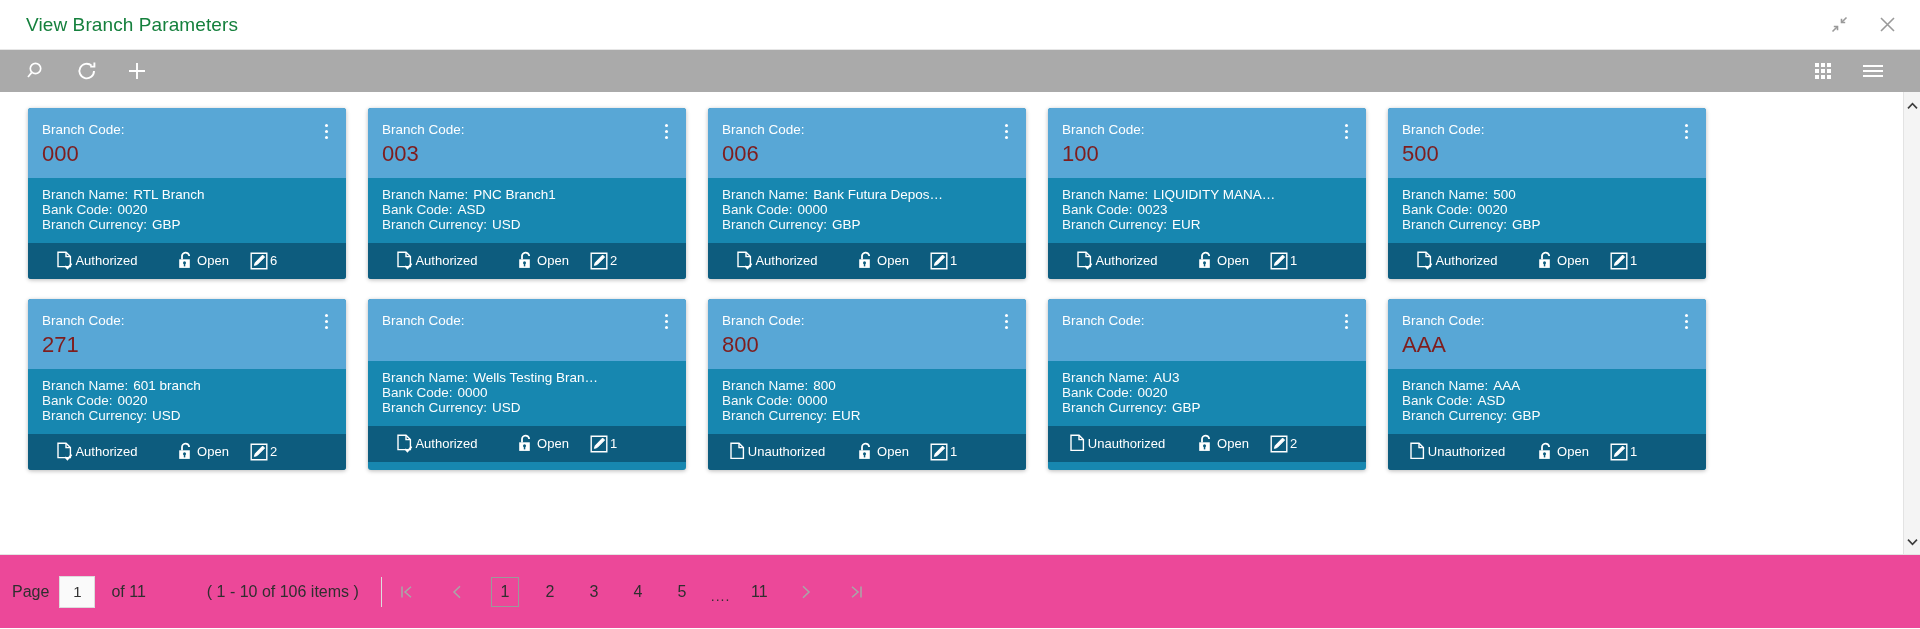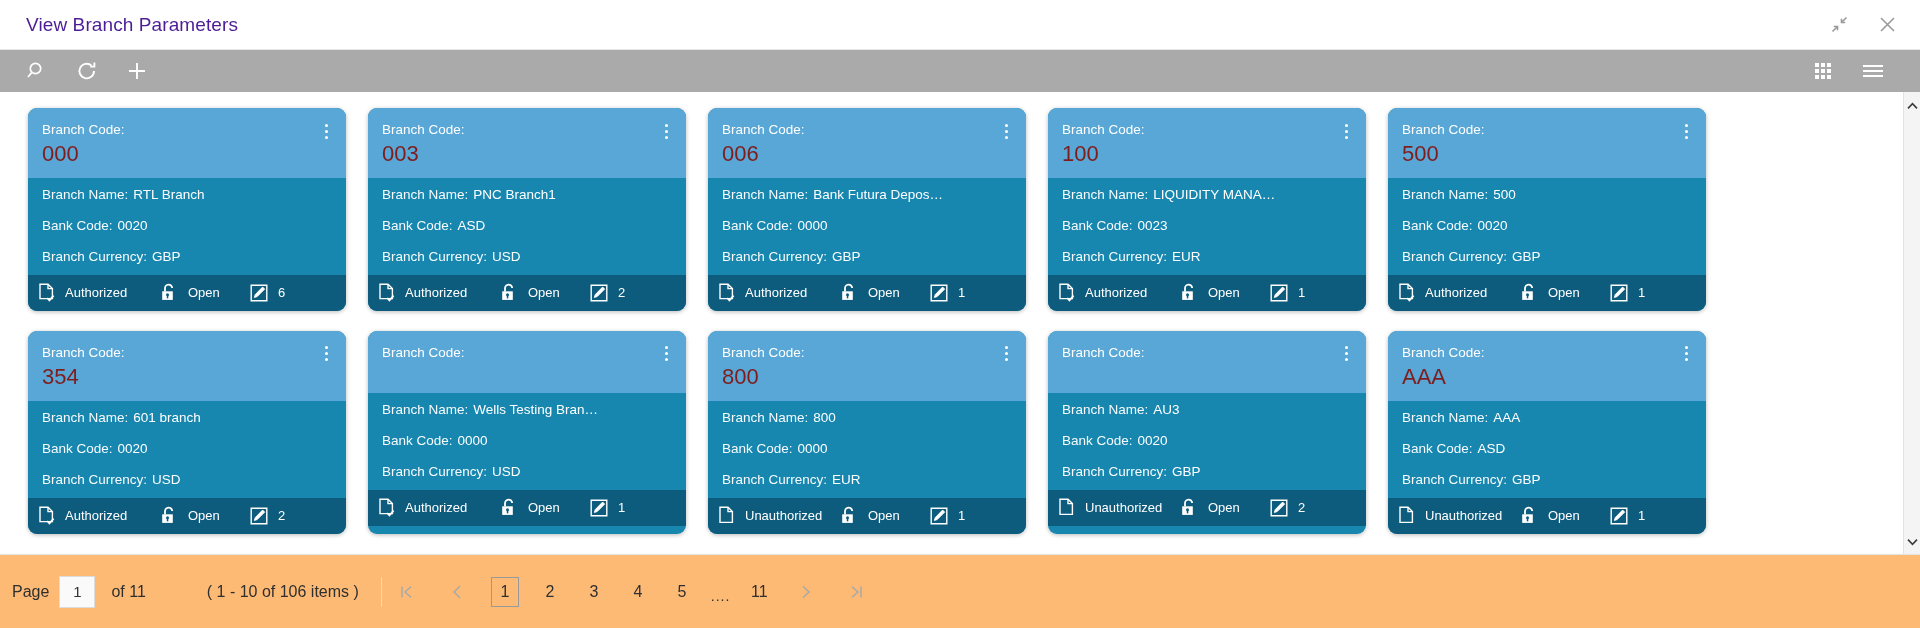--- a/index.html
+++ b/index.html
@@ -15,21 +15,21 @@
     height: 50px;
     background: #ffffff;
     border-bottom: 1px solid #e6e6e6;
     display: flex;
     align-items: center;
     padding: 0 22px 0 26px;
     position: relative;
   }
   .title-text {
     font-size: 19px;
-    color: #4c1d95;
+    color: #15803d;
     letter-spacing: .1px;
   }
   .titlebar-actions {
     margin-left: auto;
     display: flex;
     align-items: center;
     gap: 26px;
   }
   .tb-icon {
     width: 22px; height: 22px;
@@ -69,21 +69,21 @@
     display: flex;
     flex-wrap: wrap;
     gap: 20px 22px;
     padding: 0 28px;
     width: 1880px;
   }
 
   .card {
     width: 318px;
     background: #1787b0;
-    border-radius: 9px;
+    border-radius: 3px;
     box-shadow: 0 1px 4px rgba(0,0,0,.28);
     overflow: hidden;
     cursor: pointer;
     display: flex;
     flex-direction: column;
   }
   .card-head {
     background: #58a7d6;
     padding: 12px 14px 10px 14px;
     position: relative;
@@ -109,45 +109,46 @@
     gap: 3px;
     cursor: pointer;
   }
   .kebab span {
     width: 3px; height: 3px; background: #ffffff; border-radius: 50%;
     display: block;
   }
 
   .card-body {
     padding: 9px 14px 11px 14px;
-    display: flex; flex-direction: column; gap: 16px;
+    display: flex; flex-direction: column; gap: 0;
   }
   .card-row {
     font-size: 13.5px;
     color: #ffffff;
     white-space: nowrap;
     overflow: hidden;
     text-overflow: ellipsis;
   }
   .card-row .k { opacity: .97; }
   .card-row .v { margin-left: 5px; }
 
   .card-foot {
     background: #0d5c7e;
     height: 36px;
     display: flex;
     align-items: center;
     padding: 0 10px;
     gap: 4px;
   }
   .foot-item {
-    display: flex; align-items: center; gap: 10px;
+    display: flex; align-items: center; gap: 2px;
     color: #ffffff;
     font-size: 13px;
     flex: 1 1 auto;
+    justify-content: center;
   }
   .foot-item.status { flex: 0 0 118px; }
   .foot-item.lock { flex: 0 0 86px; }
   .foot-item.edits { flex: 0 0 auto; }
 
   .ic { display: inline-flex; align-items: center; justify-content: center; }
 
   
   .vscroll {
     position: absolute;
@@ -161,21 +162,21 @@
   }
   .vscroll .arrow { padding: 4px 0; color: #3c3c3c; }
 
   
   .pagination {
     height: 74px;
     border-top: 1px solid #e4e4e4;
     display: flex;
     align-items: center;
     padding: 0 0 0 8px;
-    background: #fdba74;
+    background: #ec4899;
     font-size: 16px;
     color: #2f2f2f;
   }
   .pg-label { padding: 0 10px 0 4px; }
   .pg-input {
     width: 36px; height: 32px;
     border: 1px solid #dcdcdc;
     background: #fafafa;
     text-align: center;
     font-size: 15px;
@@ -509,21 +510,21 @@
                 <path d="M12.6 3.1 L14.6 5.1 L7.2 12.5 L4.4 13.4 L5.3 10.6 Z" fill="#ffffff" stroke-width="1"></path>
               </svg>
             </span>
             <span>1</span>
           </div>
         </div>
       </div>
       <div class="card">
         <div class="card-head">
           <div class="card-head-label">Branch Code:</div>
-          <div class="card-head-value">354</div>
+          <div class="card-head-value">271</div>
           <div class="kebab">
             <span></span>
             <span></span>
             <span></span>
           </div>
         </div>
         <div class="card-body">
           <div class="card-row"><span class="k">Branch Name:</span><span class="v">601 branch</span></div>
           <div class="card-row"><span class="k">Bank Code:</span><span class="v">0020</span></div>
           <div class="card-row"><span class="k">Branch Currency:</span><span class="v">USD</span></div>

